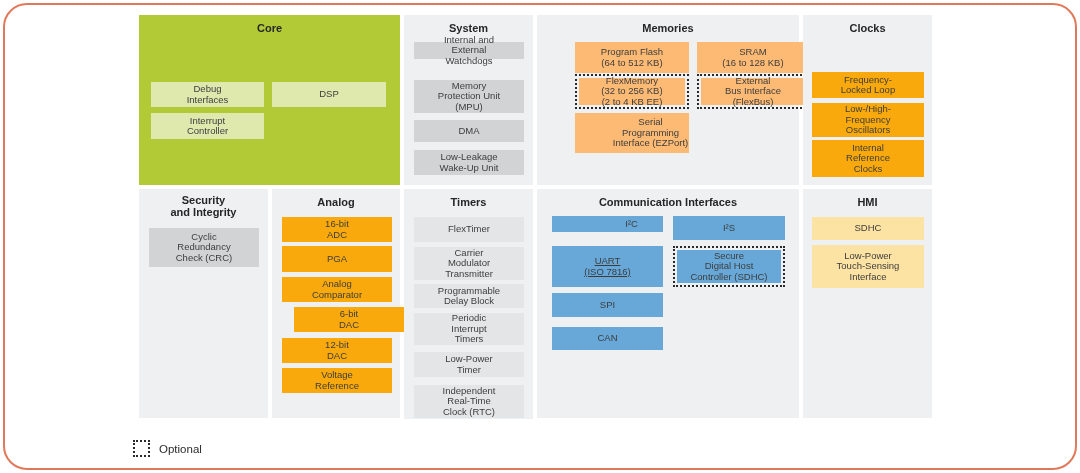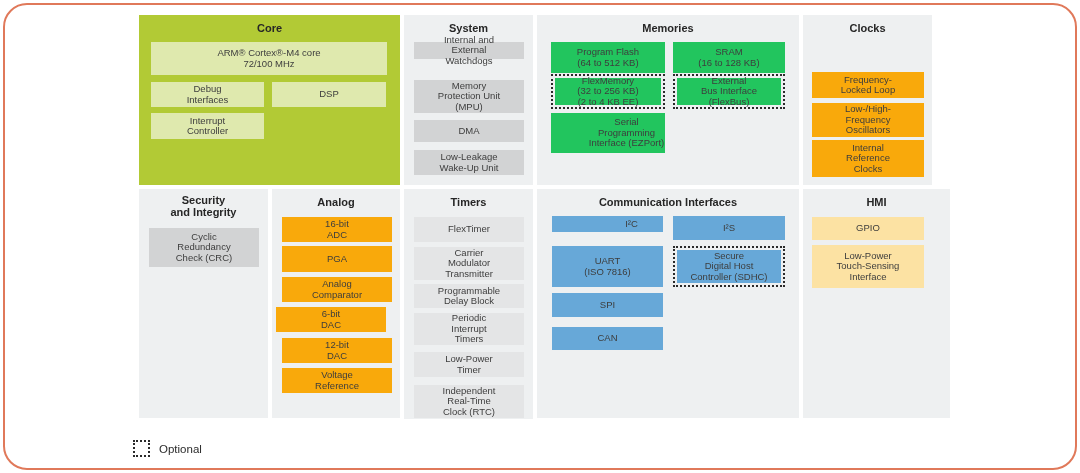--- a/index.html
+++ b/index.html
@@ -9,39 +9,37 @@
   .section{position:absolute;box-sizing:border-box;}
   .sec-gray{background:#eef0f1;}
   .sec-green{background:#b2ca35;}
   .sec-title{position:absolute;top:7px;left:0;right:0;text-align:center;
              font-size:11px;font-weight:bold;color:#262626;line-height:12px;white-space:pre-line;}
   .block{position:absolute;box-sizing:border-box;display:flex;align-items:center;justify-content:center;
          text-align:center;font-size:9.5px;line-height:10.5px;color:#3d3d3d;white-space:pre-line;}
   .blk-lightgreen{background:#dfe9ae;}
   .blk-darkgray{background:#d2d3d4;}
   .blk-lightgray{background:#e4e5e6;}
-  .blk-pink{background:#22c55e;}
+  .blk-pink{background:#fdba74;margin-left:24px;}
   .blk-orange{background:#f9a90b;}
   .blk-blue{background:#67a8d8;}
   .blk-yellow{background:#fce2a3;}
   .optional{border:2px dotted #2a2a2a;padding:2px;background-clip:content-box;}
   #legend{position:absolute;left:133px;top:440px;display:flex;align-items:center;}
   #legend-swatch{width:13px;height:13px;border:2px dotted #2a2a2a;background:#fff;}
   #legend-label{margin-left:9px;font-size:11.5px;color:#2b2b2b;}
 </style>
 </head>
 <body>
 
 <div id="page">
   <div id="frame"></div>
 
   <div class="section sec-green" style="left:139px;top:15px;width:261px;height:170px;">
     <div class="sec-title">Core</div>
-    <div class="block blk-lightgreen" style="left:12px;top:27px;width:236px;height:33px;">ARM® Cortex®-M4 core
-72/100 MHz</div>
     <div class="block blk-lightgreen" style="left:12px;top:67px;width:113px;height:25px;">Debug
 Interfaces</div>
     <div class="block blk-lightgreen" style="left:133px;top:67px;width:114px;height:25px;">DSP</div>
     <div class="block blk-lightgreen" style="left:12px;top:98px;width:113px;height:26px;">Interrupt
 Controller</div>
   </div>
 
   <div class="section sec-gray" style="left:404px;top:15px;width:129px;height:170px;">
     <div class="sec-title">System</div>
     <div class="block blk-darkgray" style="left:10px;top:27px;width:110px;height:17px;">Internal and
@@ -92,21 +90,21 @@
 Check (CRC)</div>
   </div>
 
   <div class="section sec-gray" style="left:272px;top:189px;width:128px;height:229px;">
     <div class="sec-title">Analog</div>
     <div class="block blk-orange" style="left:10px;top:28px;width:110px;height:25px;">16-bit
 ADC</div>
     <div class="block blk-orange" style="left:10px;top:57px;width:110px;height:26px;">PGA</div>
     <div class="block blk-orange" style="left:10px;top:88px;width:110px;height:25px;">Analog
 Comparator</div>
-    <div class="block blk-orange" style="left:4px;top:118px;width:110px;height:25px;">6-bit
+    <div class="block blk-orange" style="left:22px;top:118px;width:110px;height:25px;">6-bit
 DAC</div>
     <div class="block blk-orange" style="left:10px;top:149px;width:110px;height:25px;">12-bit
 DAC</div>
     <div class="block blk-orange" style="left:10px;top:179px;width:110px;height:25px;">Voltage
 Reference</div>
   </div>
 
   <div class="section sec-gray" style="left:404px;top:189px;width:129px;height:230px;">
     <div class="sec-title">Timers</div>
     <div class="block blk-lightgray" style="left:10px;top:28px;width:110px;height:25px;">FlexTimer</div>
@@ -122,32 +120,32 @@
 Timer</div>
     <div class="block blk-lightgray" style="left:10px;top:196px;width:110px;height:33px;">Independent
 Real-Time
 Clock (RTC)</div>
   </div>
 
   <div class="section sec-gray" style="left:537px;top:189px;width:262px;height:229px;">
     <div class="sec-title">Communication Interfaces</div>
     <div class="block blk-blue" style="left:15px;top:27px;width:111px;height:16px;padding-left:48px;">I²C</div>
     <div class="block blk-blue" style="left:136px;top:27px;width:112px;height:24px;">I²S</div>
-    <div class="block blk-blue" style="left:15px;top:57px;width:111px;height:41px;">UART
+    <div class="block blk-blue" style="left:15px;top:57px;width:111px;height:41px;text-decoration:underline;">UART
 (ISO 7816)</div>
     <div class="block blk-blue optional" style="left:136px;top:57px;width:112px;height:41px;">Secure
 Digital Host
 Controller (SDHC)</div>
     <div class="block blk-blue" style="left:15px;top:104px;width:111px;height:24px;">SPI</div>
     <div class="block blk-blue" style="left:15px;top:138px;width:111px;height:23px;">CAN</div>
   </div>
 
-  <div class="section sec-gray" style="left:803px;top:189px;width:147px;height:229px;">
+  <div class="section sec-gray" style="left:803px;top:189px;width:129px;height:229px;">
     <div class="sec-title">HMI</div>
-    <div class="block blk-yellow" style="left:9px;top:28px;width:112px;height:23px;">GPIO</div>
+    <div class="block blk-yellow" style="left:9px;top:28px;width:112px;height:23px;">SDHC</div>
     <div class="block blk-yellow" style="left:9px;top:56px;width:112px;height:43px;">Low-Power
 Touch-Sensing
 Interface</div>
   </div>
 
   <div id="legend">
     <span id="legend-swatch"></span>
     <span id="legend-label">Optional</span>
   </div>
 </div>

